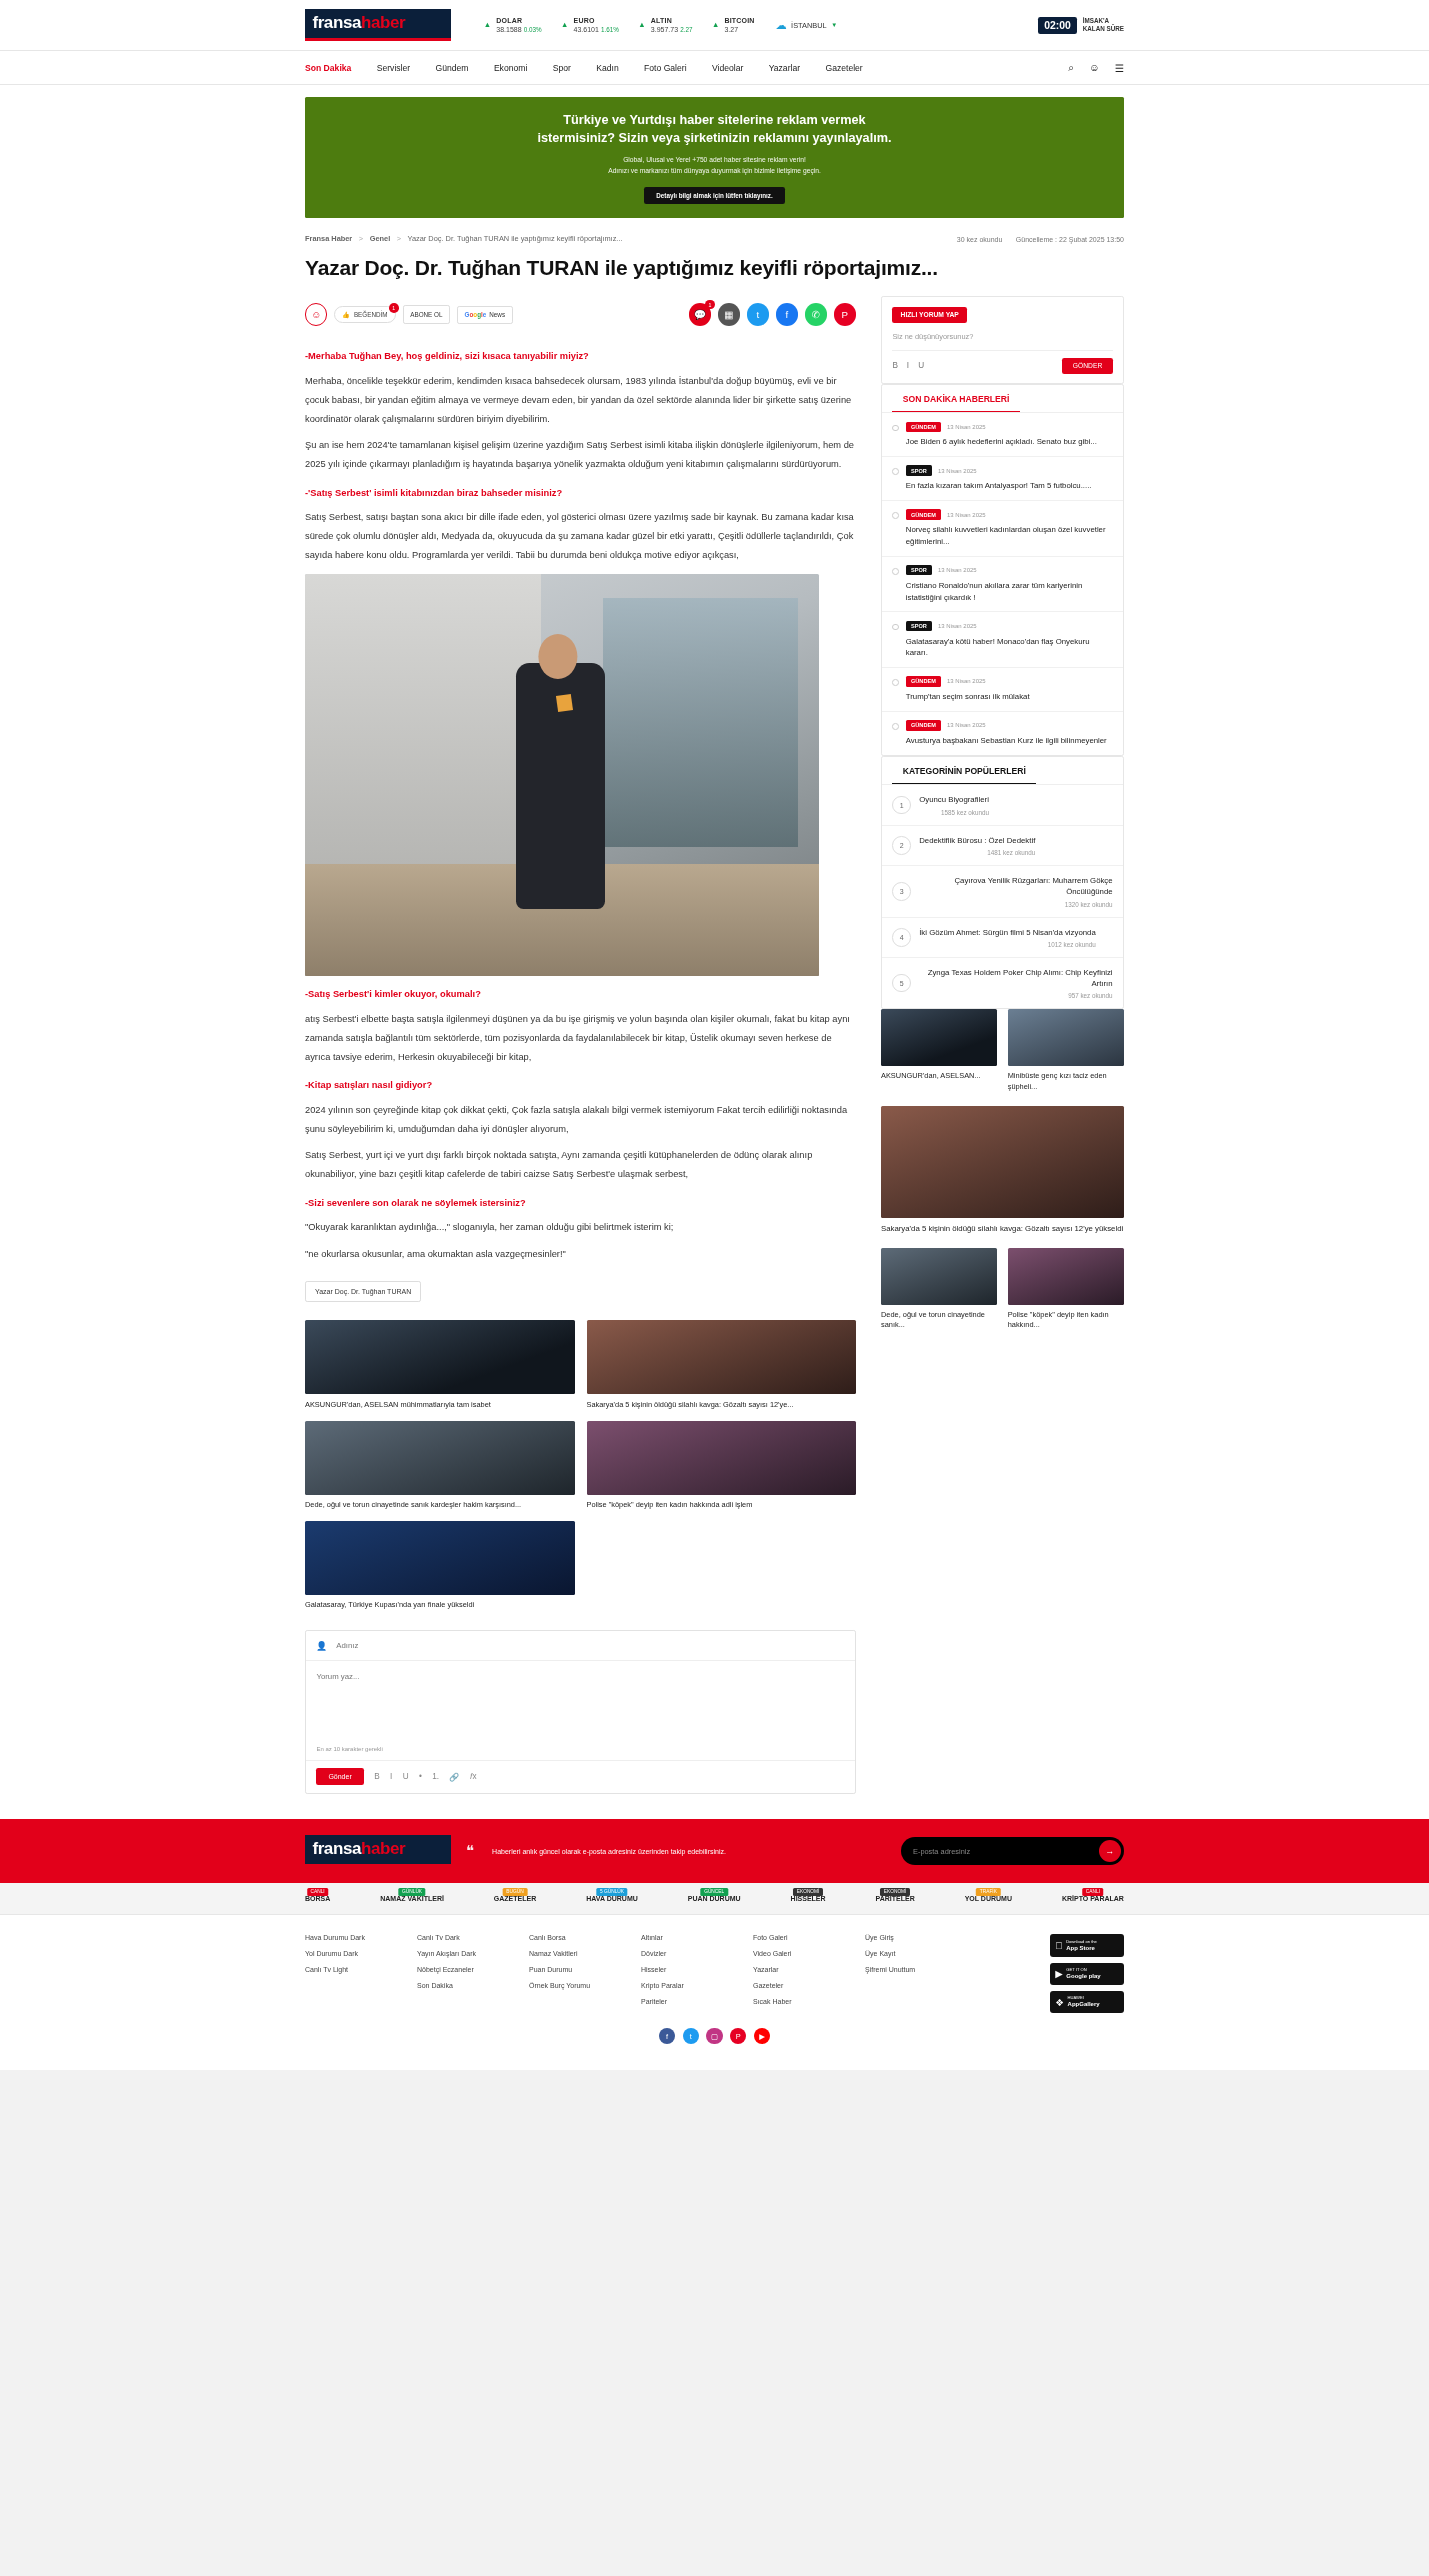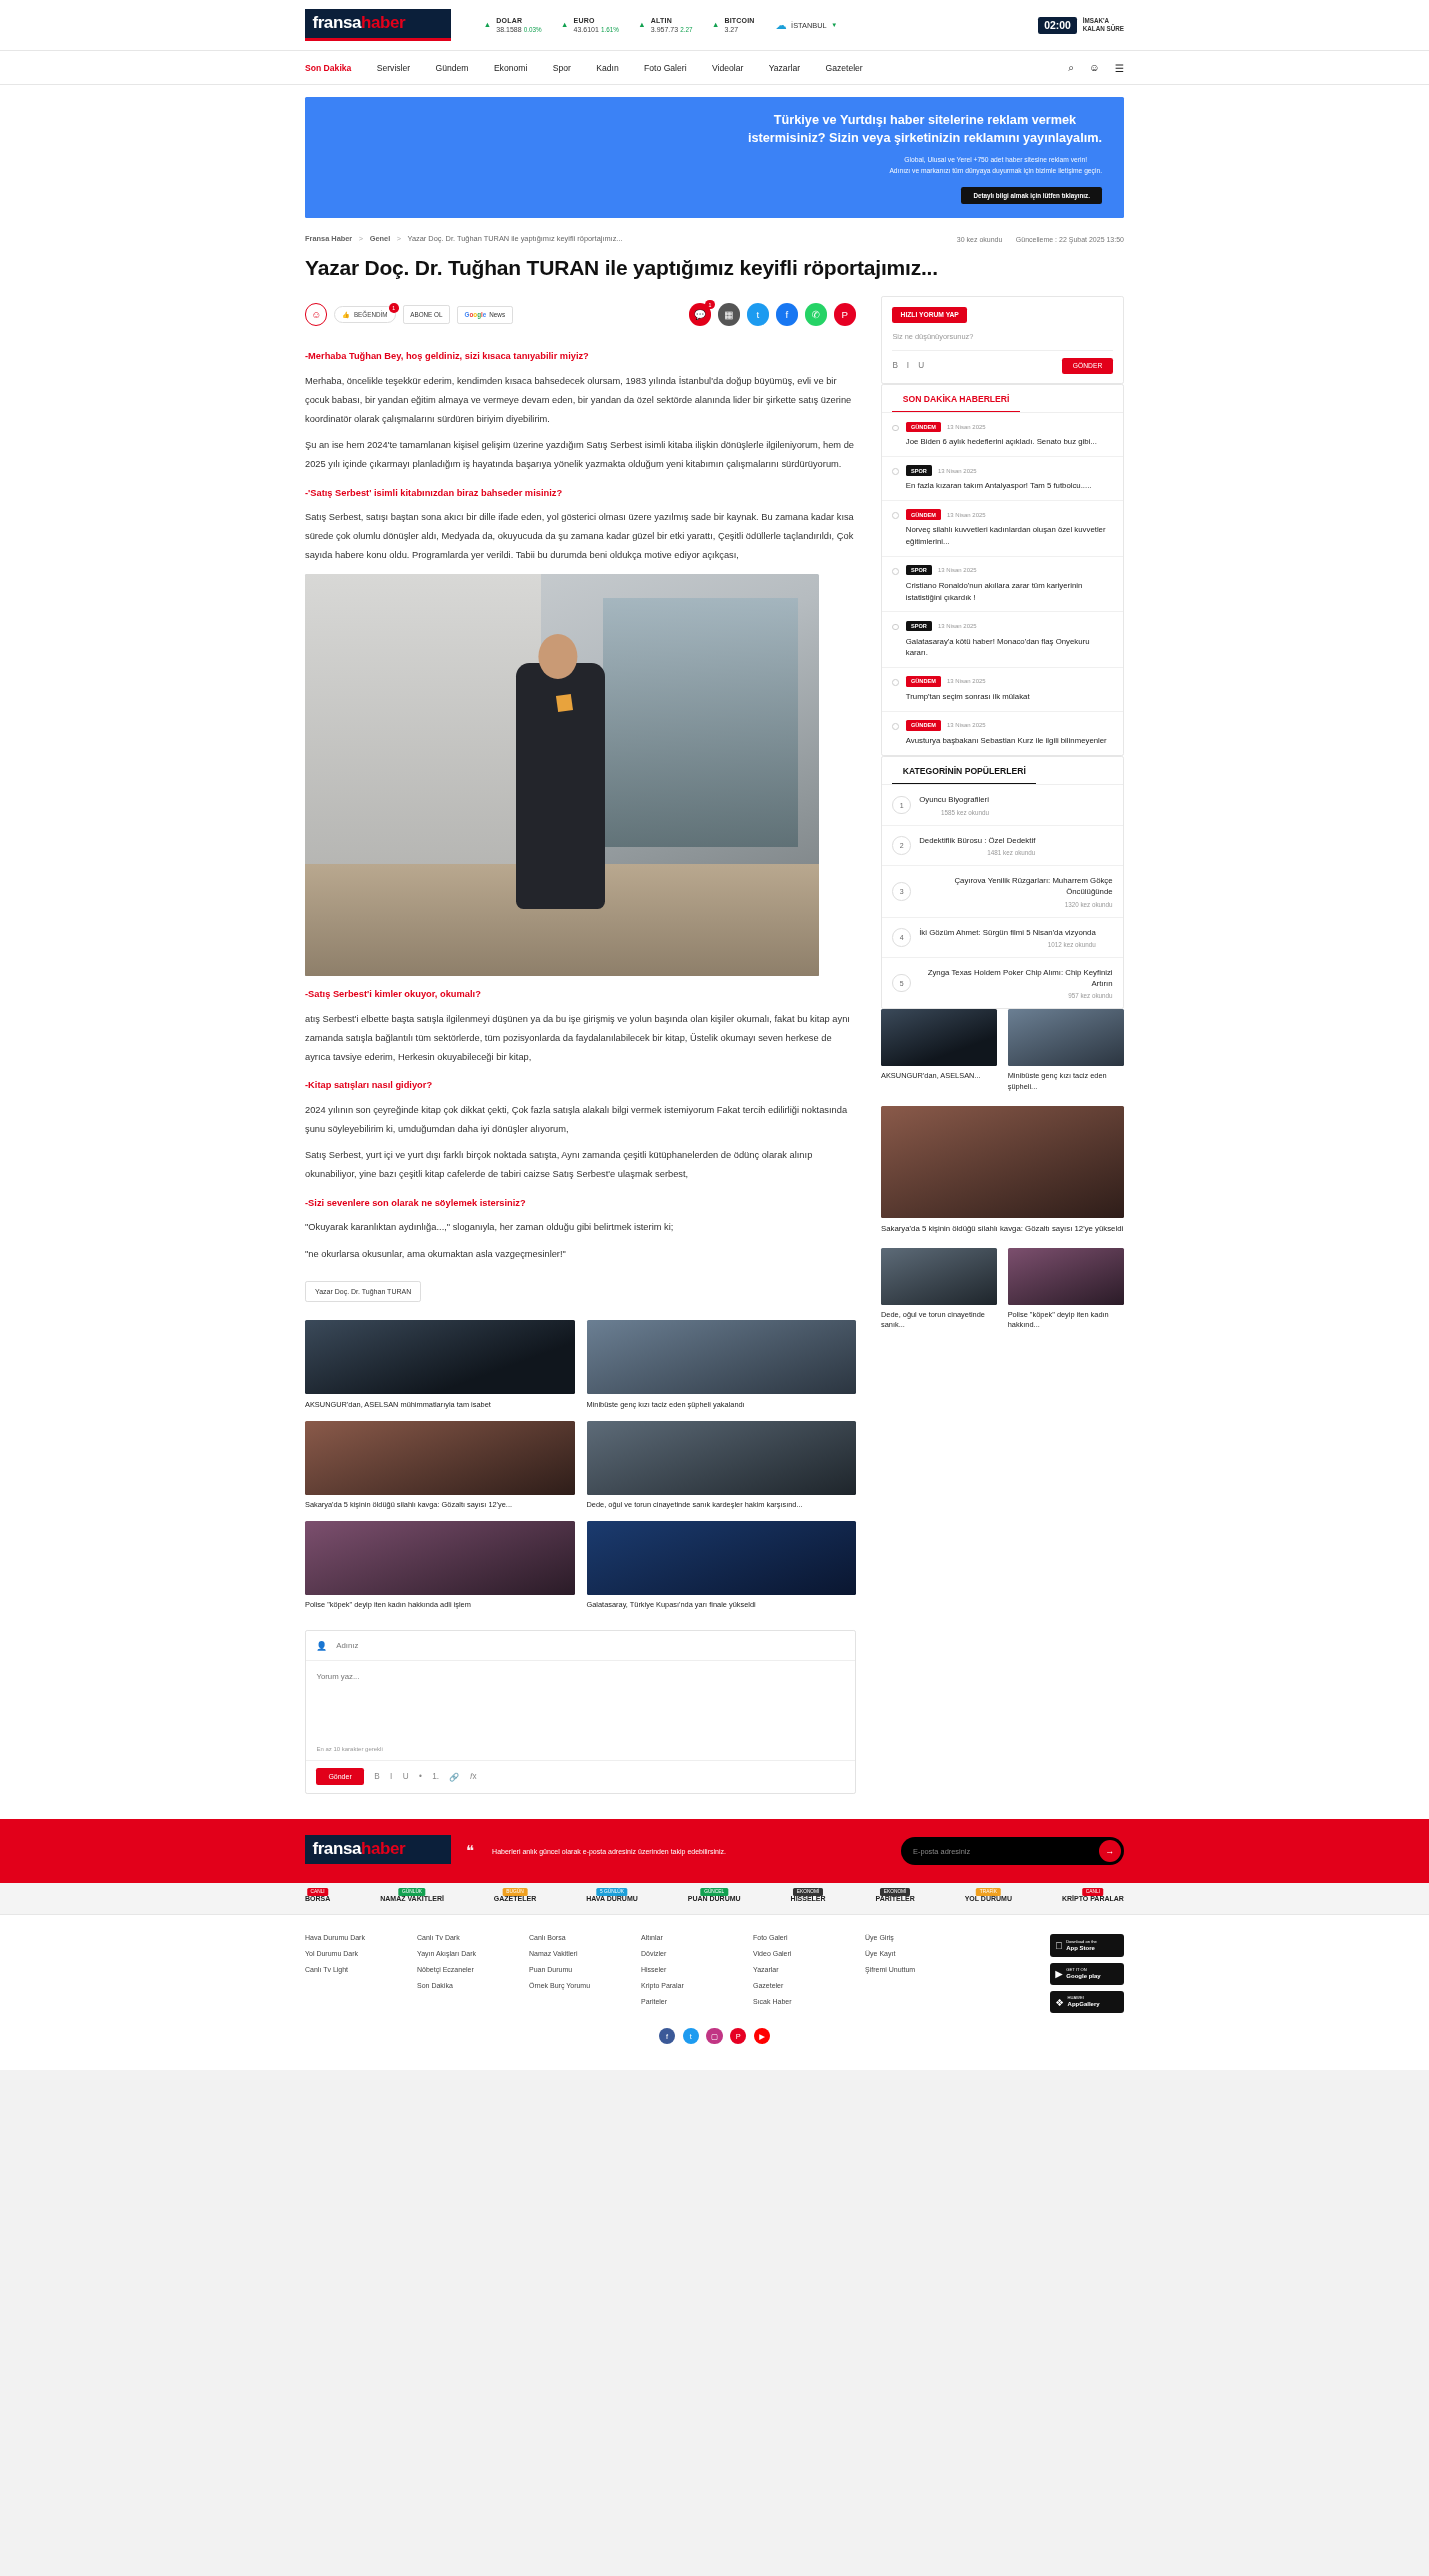--- a/index.html
+++ b/index.html
@@ -64,22 +64,22 @@
     line-height:34px;
   }
   .nav a:first-child { padding-left:0; }
   .nav a.red { color:#e2001a; font-weight:bold; }
   .nav-icons { margin-left:auto; display:flex; align-items:center; gap:15px; color:#222; }
   .nav-icons span { font-size:10.4px; cursor:pointer; }
 
   
   .adwrap { width:819px; margin:12px auto 0 auto; }
   .ad {
-    background:#3b82f6; color:#fff; height:121px; border-radius:1.5px;
-    display:flex; flex-direction:column; align-items:flex-end; justify-content:center; text-align:center;
+    background:#4d7c0f; color:#fff; height:121px; border-radius:1.5px;
+    display:flex; flex-direction:column; align-items:center; justify-content:center; text-align:center;
     padding:0 22px;
   }
   .ad h3 { margin:0; font-size:12.7px; font-weight:bold; line-height:1.45; }
   .ad p { margin:7.4px 0 0 0; font-size:6.7px; line-height:1.6; opacity:.95; }
   .ad .btn {
     margin-top:10.4px; background:#111; color:#fff; font-size:6.3px; padding:5.2px 12px;
     border-radius:2.2px; font-weight:bold;
   }
 
   
@@ -441,24 +441,20 @@
         <p class="body">"ne okurlarsa okusunlar, ama okumaktan asla vazgeçmesinler!"</p>
 
         <div class="byline-box">Yazar Doç. Dr. Tuğhan TURAN</div>
 
         <div class="rel-grid">
           <div class="rel-card">
             <div class="thumb ph1"></div>
             <div class="cap">AKSUNGUR'dan, ASELSAN mühimmatlarıyla tam isabet</div>
           </div>
           <div class="rel-card">
-            <div class="thumb ph2"></div>
-            <div class="cap">Minibüste genç kızı taciz eden şüpheli yakalandı</div>
-          </div>
-          <div class="rel-card">
             <div class="thumb ph3"></div>
             <div class="cap">Sakarya'da 5 kişinin öldüğü silahlı kavga: Gözaltı sayısı 12'ye...</div>
           </div>
           <div class="rel-card">
             <div class="thumb ph4"></div>
             <div class="cap">Dede, oğul ve torun cinayetinde sanık kardeşler hakim karşısınd...</div>
           </div>
           <div class="rel-card">
             <div class="thumb ph5"></div>
             <div class="cap">Polise "köpek" deyip iten kadın hakkında adli işlem</div>

